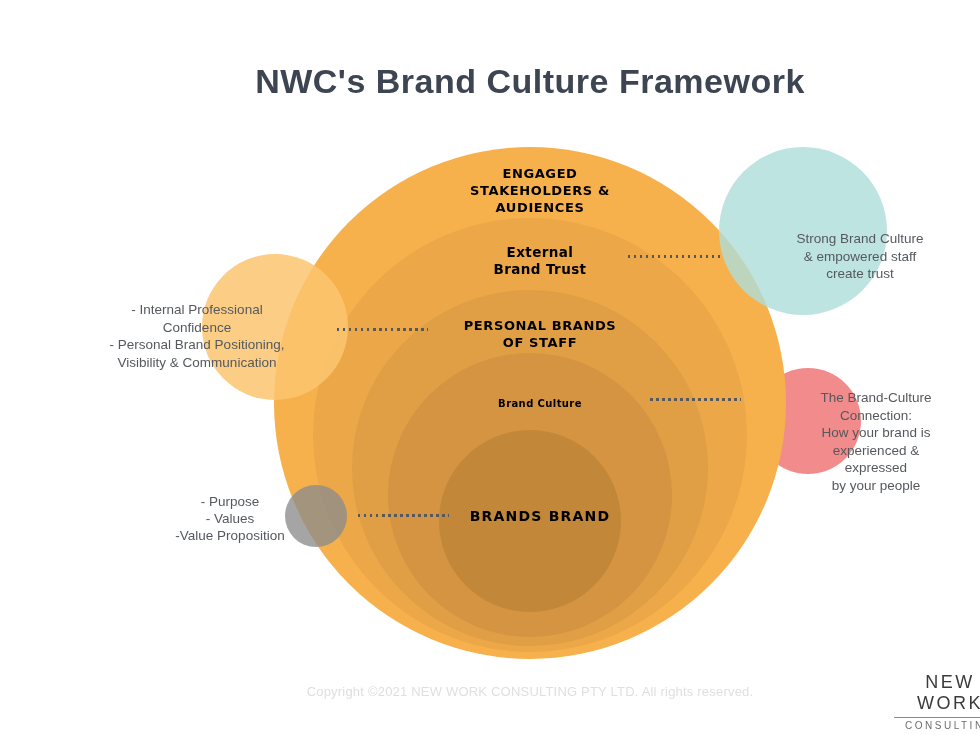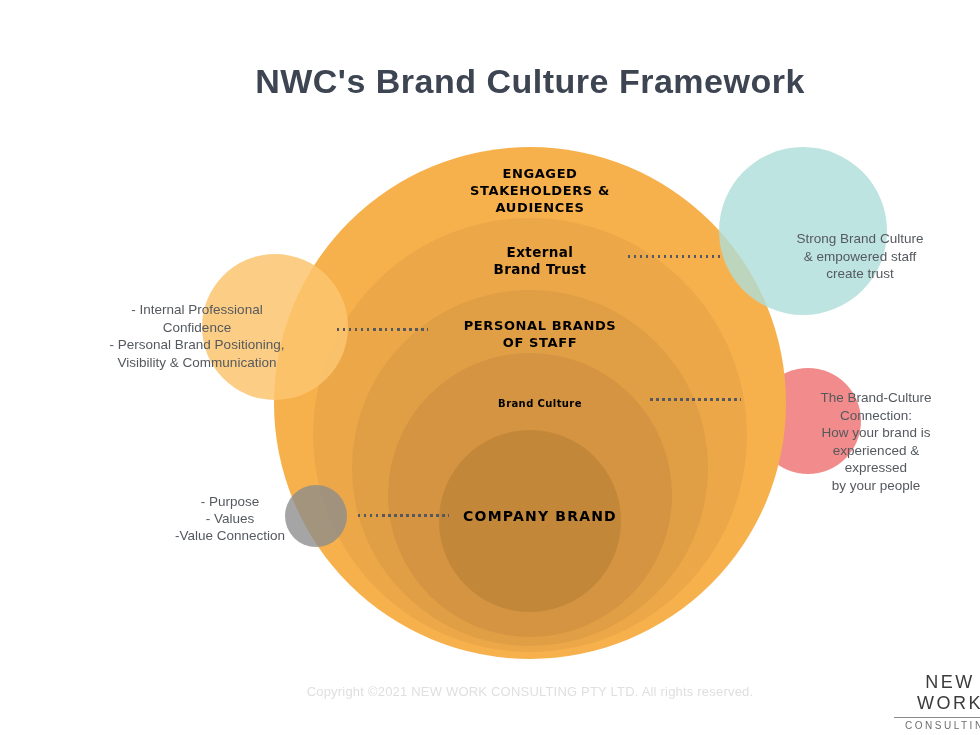--- a/index.html
+++ b/index.html
@@ -86,21 +86,21 @@
   <div id="sat-gray" class="abs circle" style="background-color: rgba(140, 140, 140, 0.78);"></div>
 
   <div id="label-0" class="abs ring-label">ENGAGED
 STAKEHOLDERS &amp;
 AUDIENCES</div>
   <div id="label-2" class="abs ring-label">PERSONAL BRANDS
 OF STAFF</div>
   <div id="label-1" class="abs ring-label">External
 Brand Trust</div>
   <div id="label-3" class="abs ring-label">Brand Culture</div>
-  <div id="label-4" class="abs ring-label">COMPANY BRAND</div>
+  <div id="label-4" class="abs ring-label">BRANDS BRAND</div>
 
   <div id="conn-teal" class="abs connector"></div>
   <div id="conn-left" class="abs connector"></div>
   <div id="conn-pink" class="abs connector"></div>
   <div id="conn-gray" class="abs connector"></div>
 
   <div id="note-teal" class="abs note">Strong Brand Culture
 &amp; empowered staff
 create trust</div>
   <div id="note-left" class="abs note">- Internal Professional
@@ -108,21 +108,21 @@
 - Personal Brand Positioning,
 Visibility &amp; Communication</div>
   <div id="note-pink" class="abs note">The Brand-Culture
 Connection:
 How your brand is
 experienced &amp;
 expressed
 by your people</div>
   <div id="note-gray" class="abs note">- Purpose
 - Values
--Value Connection</div>
+-Value Proposition</div>
 
   <div id="footer-copy" class="abs">
     <div>Copyright ©2021 NEW WORK CONSULTING PTY LTD. All rights reserved.</div>
   </div>
 
   <div id="logo" class="abs">
     <div class="l1">NEW WORK</div>
     <div class="rule"></div>
     <div class="l2">CONSULTING</div>
     <div class="tag">BRAND EXPRESSION THROUGH YOUR PEOPLE</div>

